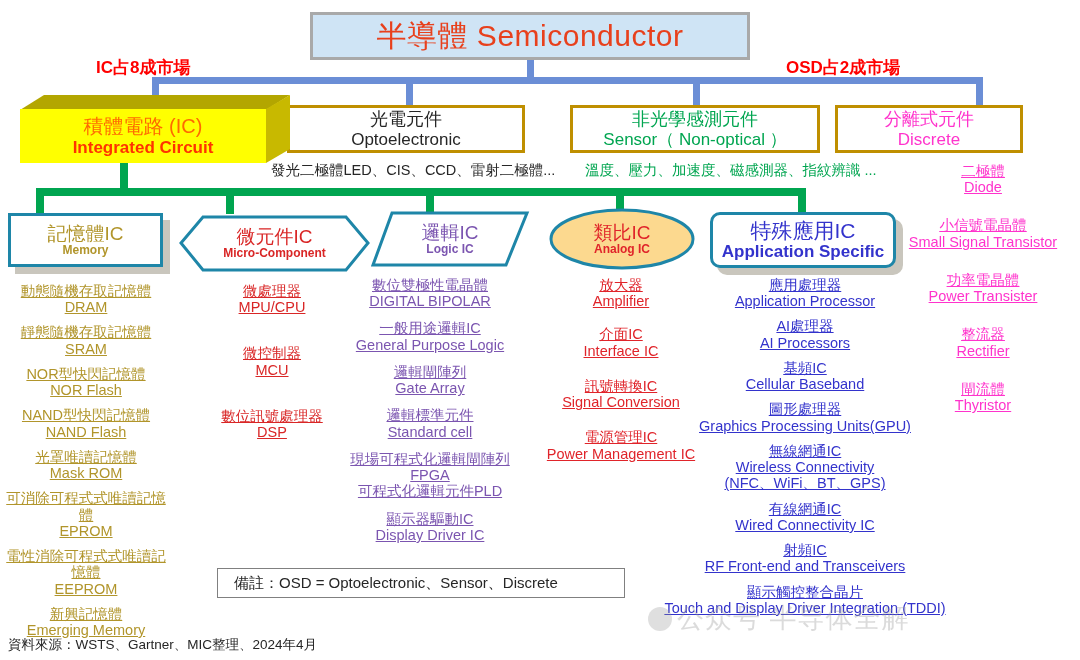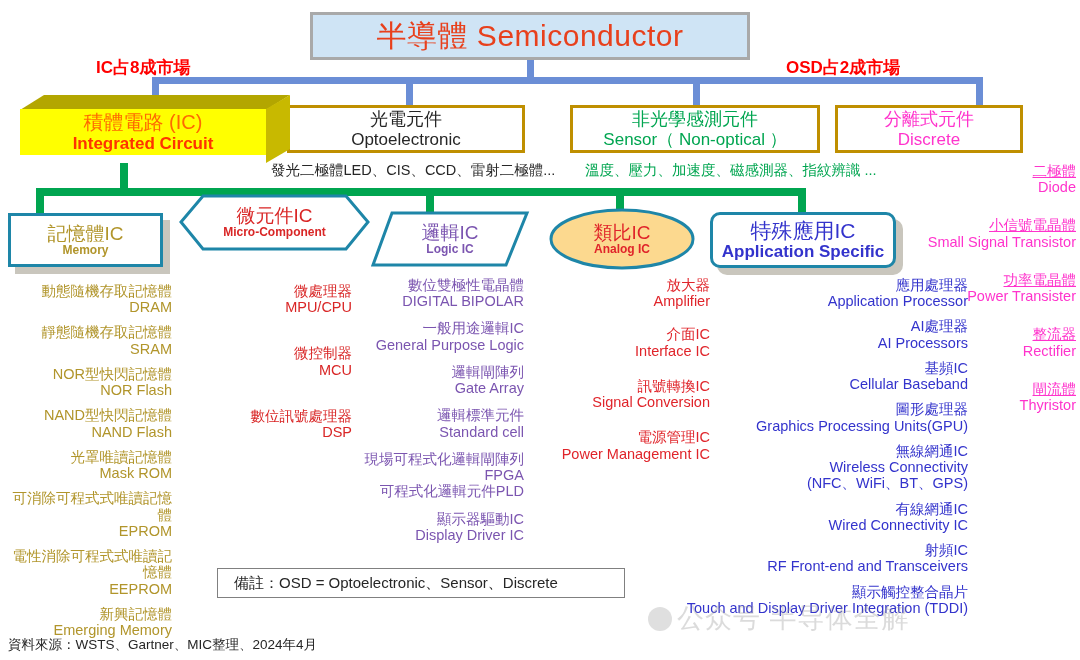--- a/index.html
+++ b/index.html
@@ -33,21 +33,21 @@
     position: absolute; display: flex; flex-direction: column;
     align-items: center; justify-content: center; line-height: 1.15;
   }
   .lvl2.plain { border: 3px solid #bf8f00; background: #ffffff; }
   .lvl2 .cn { font-size: 18px; }
   .lvl2 .en { font-size: 17px; }
 
   
   #ic-box { position: absolute; left: 20px; top: 95px; width: 270px; height: 68px; }
   #ic-box .face {
-    position: absolute; left: 0; top: 14px; width: 246px; height: 46px;
+    position: absolute; left: 0; top: 14px; width: 246px; height: 54px;
     background: #ffff00; display: flex; flex-direction: column;
     align-items: center; justify-content: center; line-height: 1.15; z-index: 2;
   }
   #ic-box .top {
     position: absolute; left: 0; top: 0; width: 270px; height: 15px;
     background: #b3a600; z-index: 1;
     clip-path: polygon(24px 0, 270px 0, 246px 15px, 0 15px);
   }
   #ic-box .side {
     position: absolute; left: 246px; top: 0; width: 24px; height: 68px;
@@ -71,21 +71,21 @@
   .shadow {
     position: absolute; left: 7px; top: 7px; width: 100%; height: 100%;
     background: #c9c6bd; z-index: 1;
   }
 
   .rect-shape { position: absolute; inset: 0; border: 3px solid #1e86a8; background: #fff; z-index: 2; }
   .round-shape { position: absolute; inset: 0; border: 3px solid #1e86a8; background: #fff; border-radius: 10px; z-index: 2; }
   .hex-svg, .para-svg, .ell-svg { position: absolute; inset: 0; z-index: 2; }
 
   
-  .col { position: absolute; text-align: right; }
+  .col { position: absolute; text-align: center; text-decoration: underline; }
   .col .item { margin-bottom: 9px; line-height: 1.12; }
   .col .cn { font-size: 14.5px; display: block; }
   .col .en { font-size: 14.5px; display: block; }
   .col.underlined .cn { text-decoration: underline; }
 
   
   #footnote {
     position: absolute; left: 217px; top: 568px; width: 408px; height: 30px;
     border: 1.5px solid #808080; background: #fff;
     display: flex; align-items: center; padding-left: 16px;
@@ -158,21 +158,21 @@
 
   <div class="lvl3" style="left:8px; top:213px; width:155px; height:54px;">
     <div class="shadow"></div>
     <div class="rect-shape"></div>
     <div class="inner">
       <span class="cn" style="color:#b1952b;">記憶體IC</span>
       <span class="en" style="color:#b1952b;">Memory</span>
     </div>
   </div>
 
-  <div class="lvl3" style="left:178px; top:191px; width:193px; height:62px;text-decoration:underline;">
+  <div class="lvl3" style="left:178px; top:212px; width:193px; height:62px;text-decoration:underline;">
     <svg class="hex-svg" viewBox="0 0 193 62" preserveAspectRatio="none">
       <polygon points="25,5 168,5 190,31 168,58 25,58 3,31" fill="#ffffff" stroke="#1e86a8" stroke-width="3"></polygon>
     </svg>
     <div class="inner">
       <span class="cn" style="color:#d92626;">微元件IC</span>
       <span class="en" style="color:#d92626;">Micro-Component</span>
     </div>
   </div>
 
   <div class="lvl3" style="left:370px; top:209px; width:160px; height:60px;">

